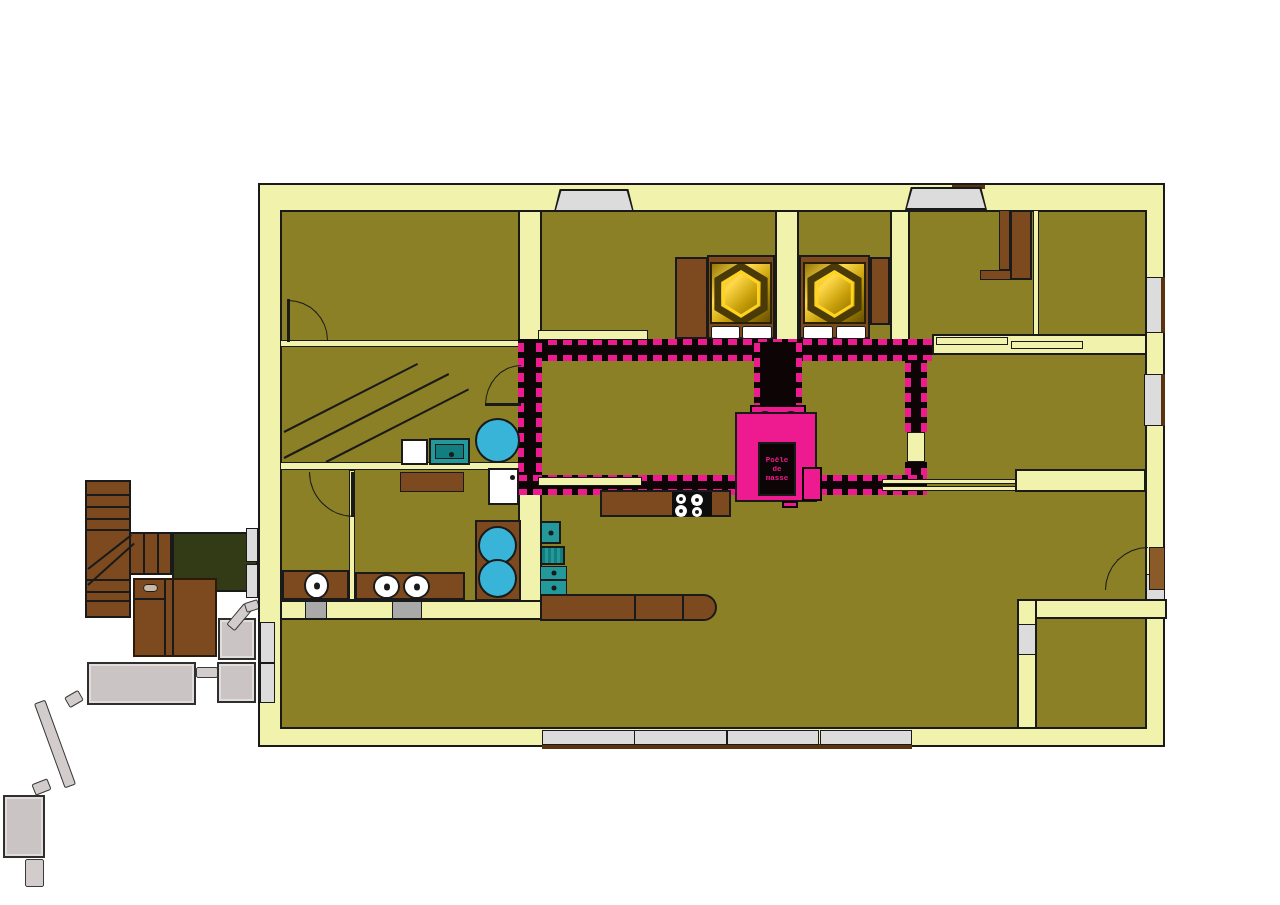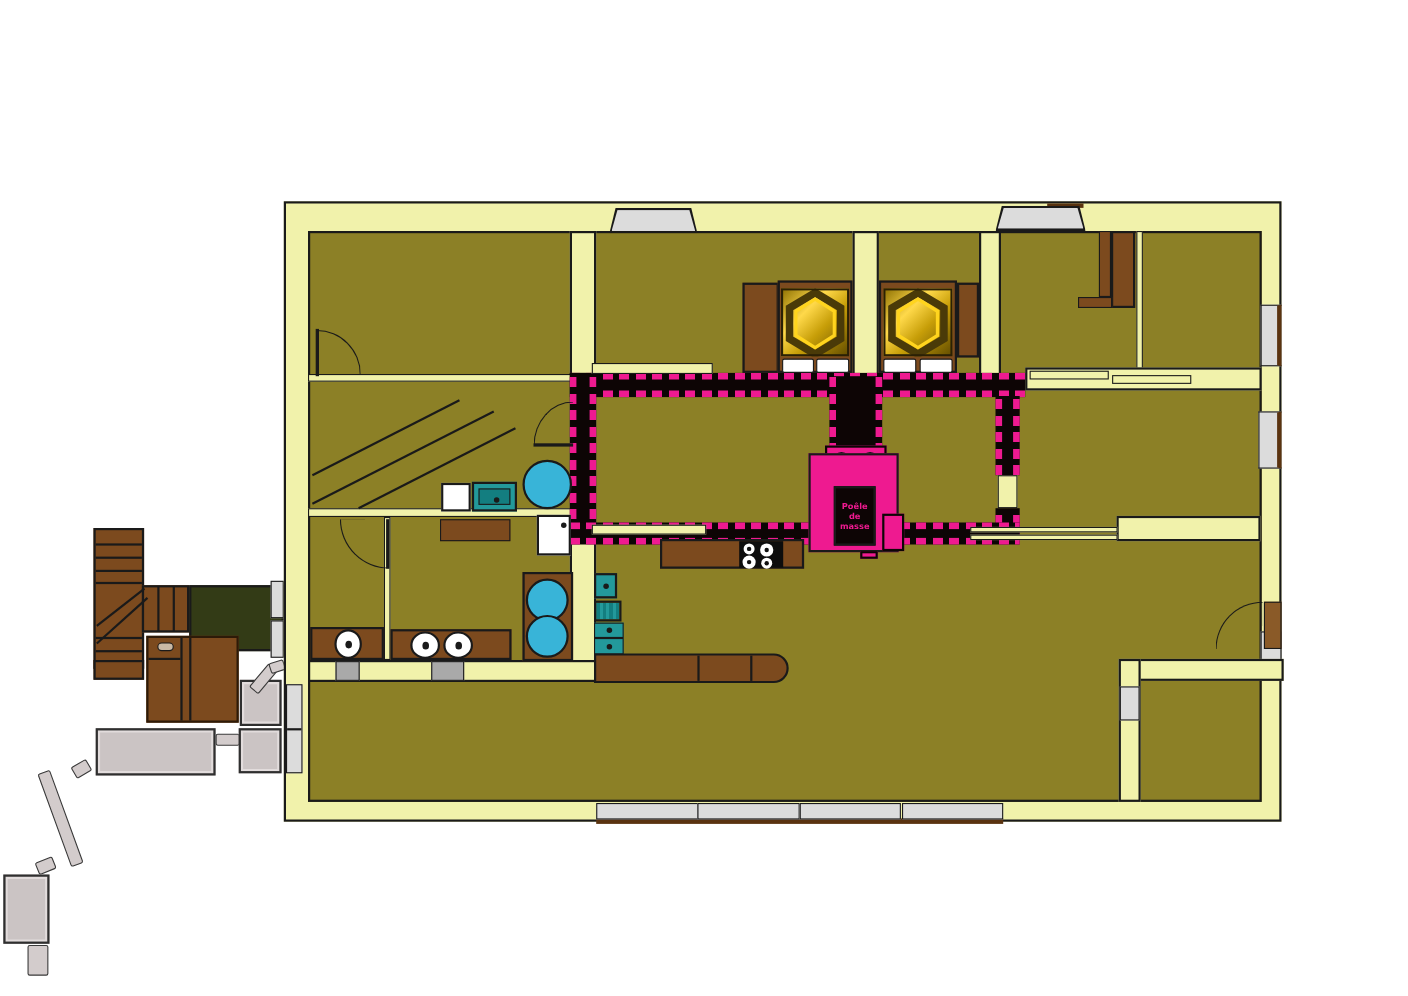--- a/index.html
+++ b/index.html
@@ -128,21 +128,21 @@
     <div class="wthin" style="left:278px;top:145px;width:110px;height:10px;"></div>
     <div class="wthin" style="left:278px;top:292px;width:104px;height:9px;"></div>
     <div class="wthin" style="left:622px;top:294px;width:134px;height:5px;"></div>
     <div class="wthin" style="left:622px;top:301px;width:134px;height:5px;"></div>
 
     <div class="duct-v" style="left:494px;top:157px;width:48px;height:70px;"></div>
     <div class="pinksolid" style="left:490px;top:220px;width:56px;height:28px;"></div>
     <div class="port" style="left:497px;top:226px;width:16px;height:16px;"></div>
     <div class="port" style="left:523px;top:226px;width:16px;height:16px;"></div>
     <div class="pinksolid" style="left:475px;top:227px;width:82px;height:90px;border:2px solid var(--line);"></div>
-    <div class="fbx" style="left:498px;top:257px;width:38px;height:54px;">
+    <div class="fbx" style="left:498px;top:257px;width:38px;height:54px;font-family:Liberation Mono, monospace;">
       <span>Poêle</span>
       <span>de</span>
       <span>masse</span>
     </div>
     <div class="pinksolid" style="left:522px;top:316px;width:16px;height:7px;"></div>
     <div class="pinksolid" style="left:542px;top:282px;width:20px;height:34px;"></div>
 
     <div class="br" style="left:340px;top:305px;width:131px;height:27px;"></div>
     <div style="left:412px;top:307px;width:40px;height:24px;background:#0d0d0d;">
       <div class="burner" style="left:4px;top:2px;width:10px;height:10px;"></div>

